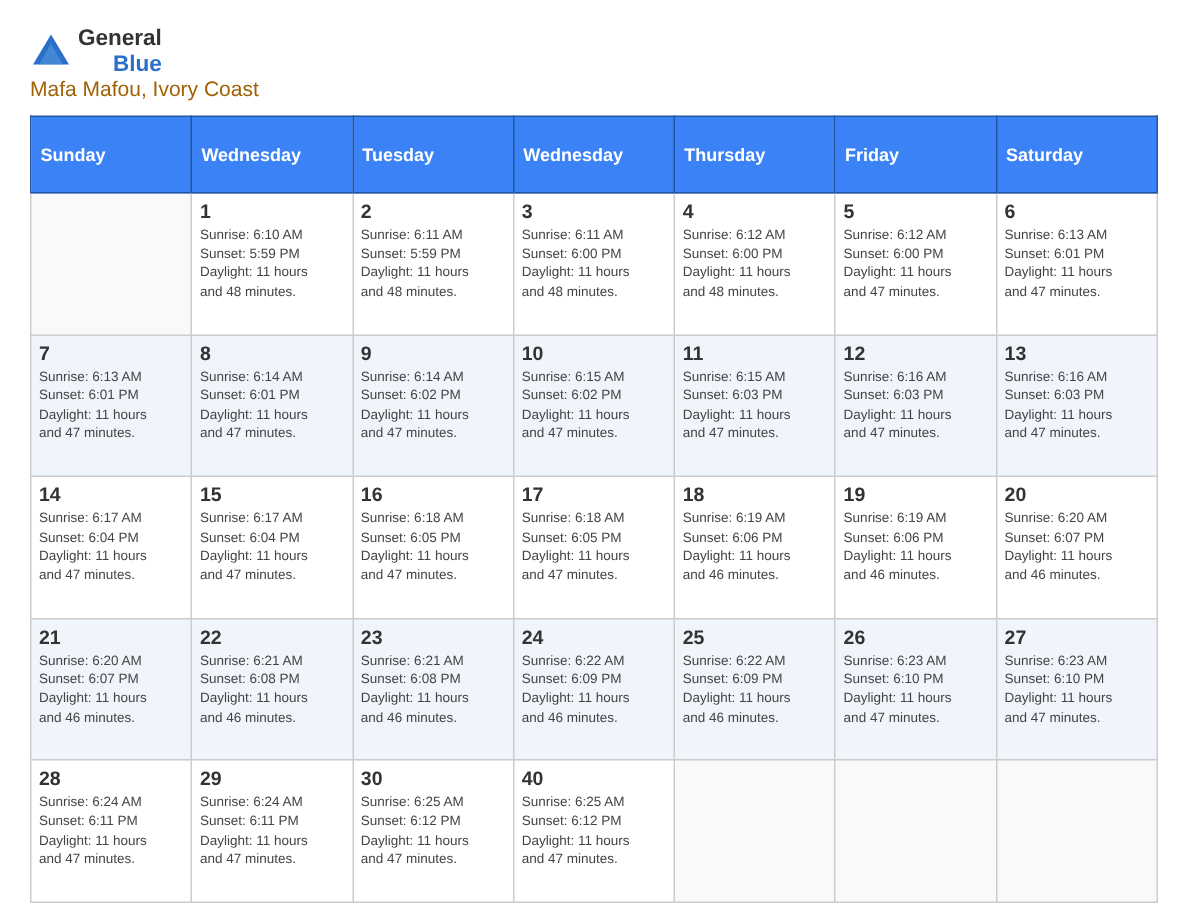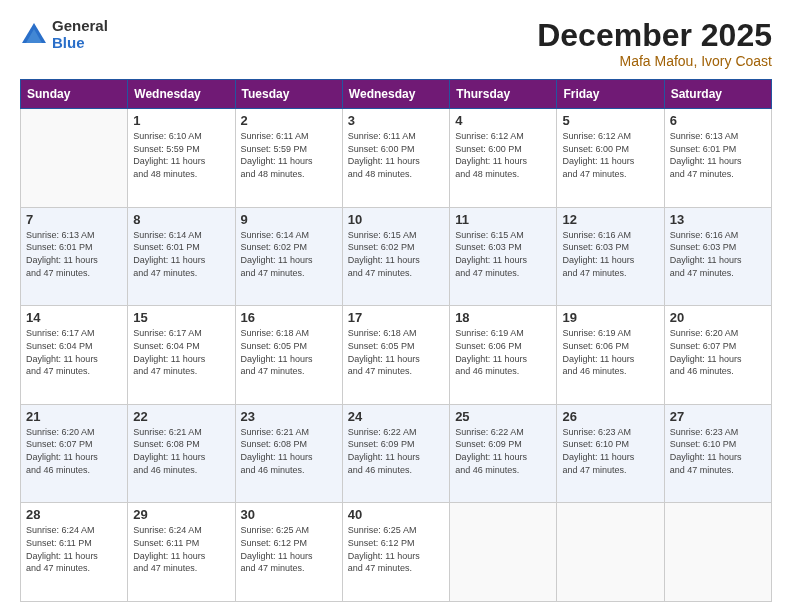--- a/index.html
+++ b/index.html
@@ -15,40 +15,42 @@
       height: 612px;
       padding: 18px 20px 10px 20px;
       display: flex;
       flex-direction: column;
     }
     .header {
       display: flex;
       justify-content: space-between;
       align-items: flex-start;
       margin-bottom: 10px;
+      flex-direction: column;
     }
     .logo {
       display: flex;
       align-items: center;
       gap: 4px;
     }
     .logo-text {
       display: flex;
       flex-direction: column;
       line-height: 1.1;
     }
     .logo-general {
       font-size: 15px;
       font-weight: bold;
       color: #333;
     }
     .logo-blue {
       font-size: 15px;
       font-weight: bold;
       color: #2a6fc9;
+      text-align: right;
     }
     .logo-icon {
       width: 28px;
       height: 28px;
     }
     .title-block {
       text-align: right;
     }
     .month-title {
       font-size: 32px;
@@ -61,26 +63,26 @@
       color: #a16207;
     }
     .calendar {
       flex: 1;
       border: 1px solid #ccc;
       border-collapse: collapse;
       width: 100%;
       table-layout: fixed;
     }
     .calendar th {
-      background: #701a75;
+      background: #3b82f6;
       color: #fff;
       font-size: 12px;
       font-weight: bold;
       text-align: left;
-      padding: 7px 6px;
+      padding: 18px 6px;
       border: 1px solid #2255a0;
     }
     .calendar td {
       border: 1px solid #ccc;
       vertical-align: top;
       padding: 4px 5px;
       font-size: 9.5px;
       color: #333;
       height: 88px;
     }
@@ -112,21 +114,20 @@
       <svg class="logo-icon" viewBox="0 0 28 28">
         <polygon points="14,2 26,22 2,22" fill="#2a6fc9"></polygon>
         <polygon points="14,8 22,22 6,22" fill="#5a9fe0" opacity="0.5"></polygon>
       </svg>
       <div class="logo-text">
         <span class="logo-general">General</span>
         <span class="logo-blue">Blue</span>
       </div>
     </div>
     <div class="title-block">
-      <div class="month-title">December 2025</div>
       <div class="subtitle">Mafa Mafou, Ivory Coast</div>
     </div>
   </div>
 
   <table class="calendar">
     <thead>
       <tr>
       <th>Sunday</th>
           <th>Wednesday</th>
           <th>Tuesday</th>

